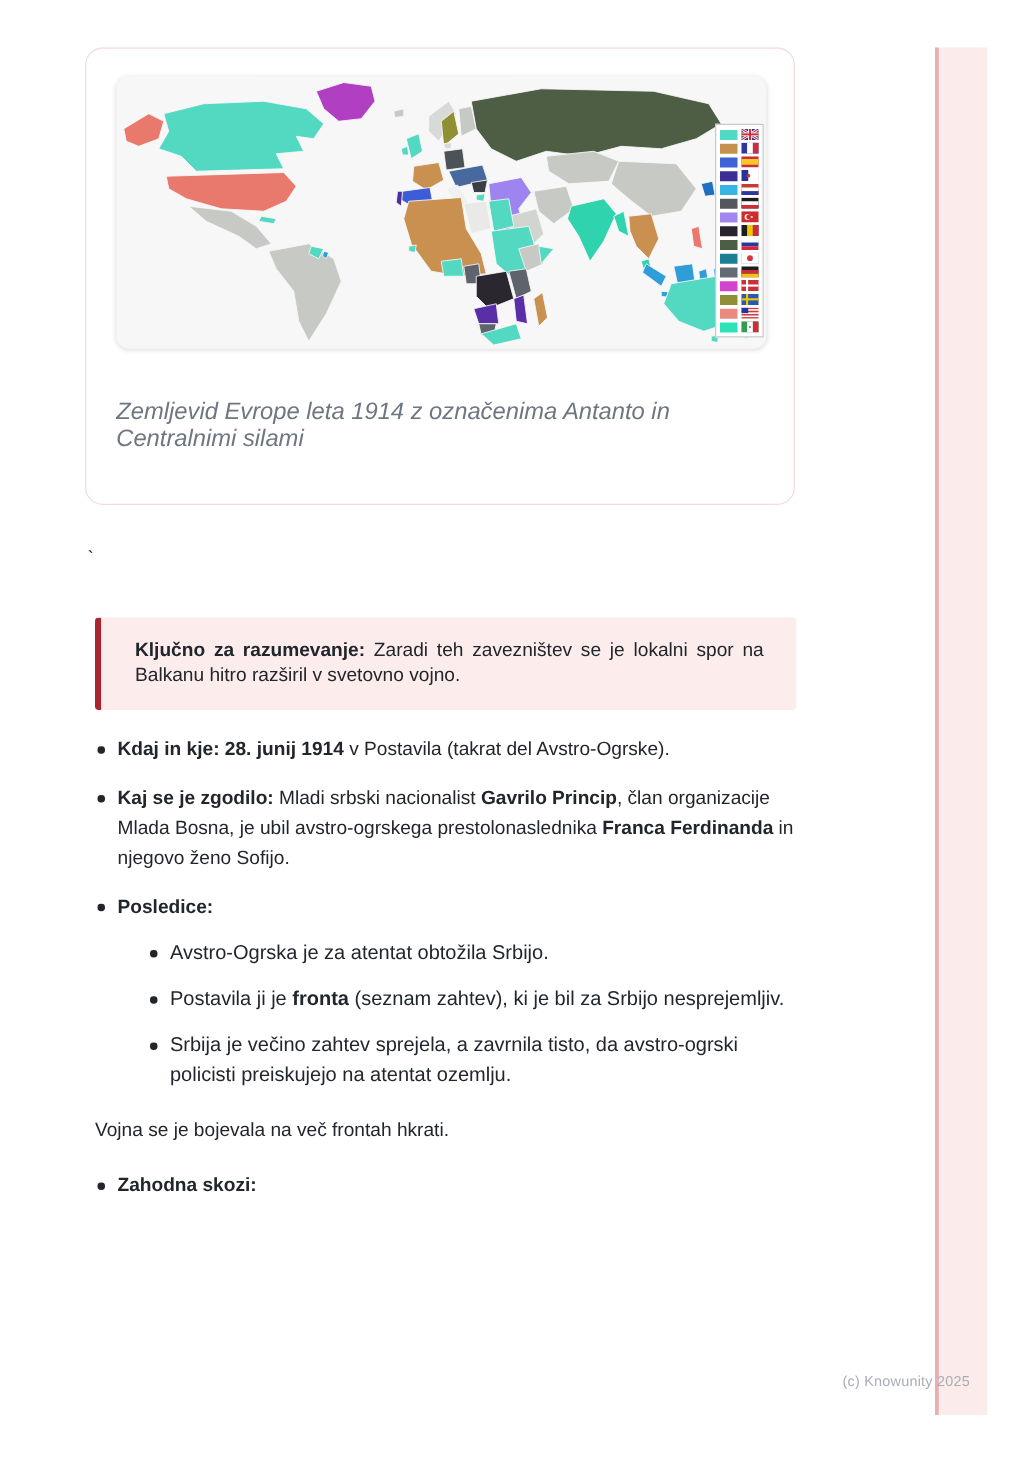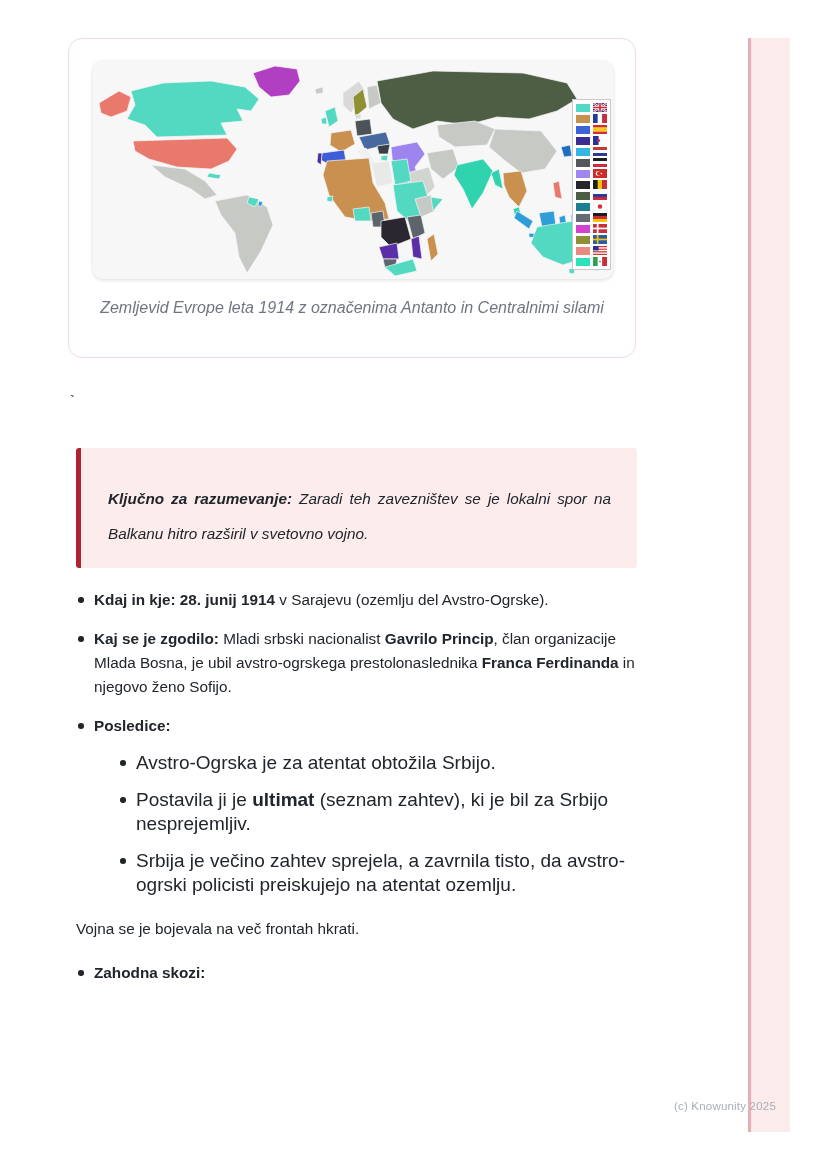--- a/index.html
+++ b/index.html
@@ -32,44 +32,44 @@
   .map-panel svg.worldmap{display:block;width:520px;height:218px;}
   .worldmap path,.worldmap rect{stroke:#f7f7f8;stroke-width:.7;stroke-linejoin:round;}
 
   .map-legend{position:absolute;top:38px;right:2px;background:#fff;border:1px solid #c9c9c9;
     padding:3px;display:flex;flex-direction:column;gap:2px;}
   .legend-row{display:flex;gap:3px;align-items:center;}
   .legend-swatch{width:14px;height:8px;display:inline-block;}
   .legend-flag{width:14px;height:9px;display:inline-block;overflow:hidden;box-shadow:0 0 0 .5px #cfcfcf inset;}
   .legend-flag svg{display:block;width:14px;height:9px;}
 
-  .figure-caption{margin-top:20px;text-align:center;font-style:italic;font-size:16px;
+  .figure-caption{margin-top:40px;text-align:left;font-style:italic;font-size:19px;
     color:var(--caption-text);}
 
   .stray{margin:34px 0 0 2px;height:22px;font-size:15px;color:var(--body-text);}
 
   
   .callout{box-sizing:border-box;margin:34px 0 0 8px;width:561px;
     background:var(--callout-bg);border-left:5px solid var(--callout-border);
-    border-radius:3px;padding:33px 26px 17px 27px;font-size:15.3px;line-height:35px;
-    color:var(--body-text);text-align:justify;font-style:italic;}
+    border-radius:3px;padding:17px 26px 17px 27px;font-size:15.3px;line-height:20px;
+    color:var(--body-text);text-align:justify;}
   .callout b{font-weight:700;}
 
   h2.sec{font-size:19.5px;font-weight:700;color:var(--heading-accent);
     margin:32px 0 0 8px;letter-spacing:-.1px;}
   .para{margin:20px 0 0 8px;font-size:15.3px;line-height:24px;color:var(--body-text);}
 
   ul.lvl1{list-style:none;margin:20px 0 0 8px;padding:0;}
   ul.lvl1>li{position:relative;padding-left:18px;margin-bottom:15px;
     font-size:15.3px;line-height:24px;color:var(--body-text);}
   ul.lvl1>li::before{content:"";position:absolute;left:2px;top:9px;width:5.5px;height:5.5px;
     border-radius:50%;background:var(--body-text);}
   ul.lvl2{list-style:none;margin:13px 0 0 24px;padding:0;}
   ul.lvl2>li{position:relative;padding-left:18px;margin-bottom:13px;
-    font-size:19px;line-height:24px;color:var(--body-text);}
+    font-size:16px;line-height:24px;color:var(--body-text);}
   ul.lvl2.disc>li::before{content:"";position:absolute;left:2px;top:9px;width:5.5px;height:5.5px;
     border-radius:50%;background:var(--body-text);}
   ul.lvl2.circle>li::before{content:"";position:absolute;left:1px;top:8px;width:5px;height:5px;
     border-radius:50%;background:transparent;border:1.5px solid var(--body-text);}
   li b{font-weight:700;}
 
   .footer{position:absolute;top:1100px;right:52px;font-size:11.5px;color:var(--footer-text);
     z-index:3;letter-spacing:.2px;text-align:right;}
 </style>
 </head>
@@ -315,25 +315,25 @@
           </div>
       </div>
       <div class="figure-caption">Zemljevid Evrope leta 1914 z označenima Antanto in Centralnimi silami</div>
     </div>
 
     <div class="stray">`</div>
 
     <div class="callout"><b>Ključno za razumevanje:</b><span> Zaradi teh zavezništev se je lokalni spor na Balkanu hitro razširil v svetovno vojno.</span></div>
 
     <ul class="lvl1">
-        <li><b>Kdaj in kje: 28. junij 1914</b><span> v Sarajevu (ozemlju del Avstro-Ogrske).</span></li>
+        <li><b>Kdaj in kje: 28. junij 1914</b><span> v Postavila (takrat del Avstro-Ogrske).</span></li>
         <li><b>Kaj se je zgodilo:</b><span> Mladi srbski nacionalist </span><b>Gavrilo Princip</b><span>, član organizacije Mlada Bosna, je ubil avstro-ogrskega prestolonaslednika </span><b>Franca Ferdinanda</b><span> in njegovo ženo Sofijo.</span></li>
         <li><b>Posledice:</b><ul class="lvl2 disc">
             <li><span>Avstro-Ogrska je za atentat obtožila Srbijo.</span></li>
-            <li><span>Postavila ji je </span><b>ultimat</b><span> (seznam zahtev), ki je bil za Srbijo nesprejemljiv.</span></li>
+            <li><span>Postavila ji je </span><b>fronta</b><span> (seznam zahtev), ki je bil za Srbijo nesprejemljiv.</span></li>
             <li><span>Srbija je večino zahtev sprejela, a zavrnila tisto, da avstro-ogrski policisti preiskujejo na atentat ozemlju.</span></li>
           </ul></li>
       </ul>
 
     <p class="para">Vojna se je bojevala na več frontah hkrati.</p>
     <ul class="lvl1">
         <li><b>Zahodna skozi:</b></li>
       </ul>
 
   </div>

